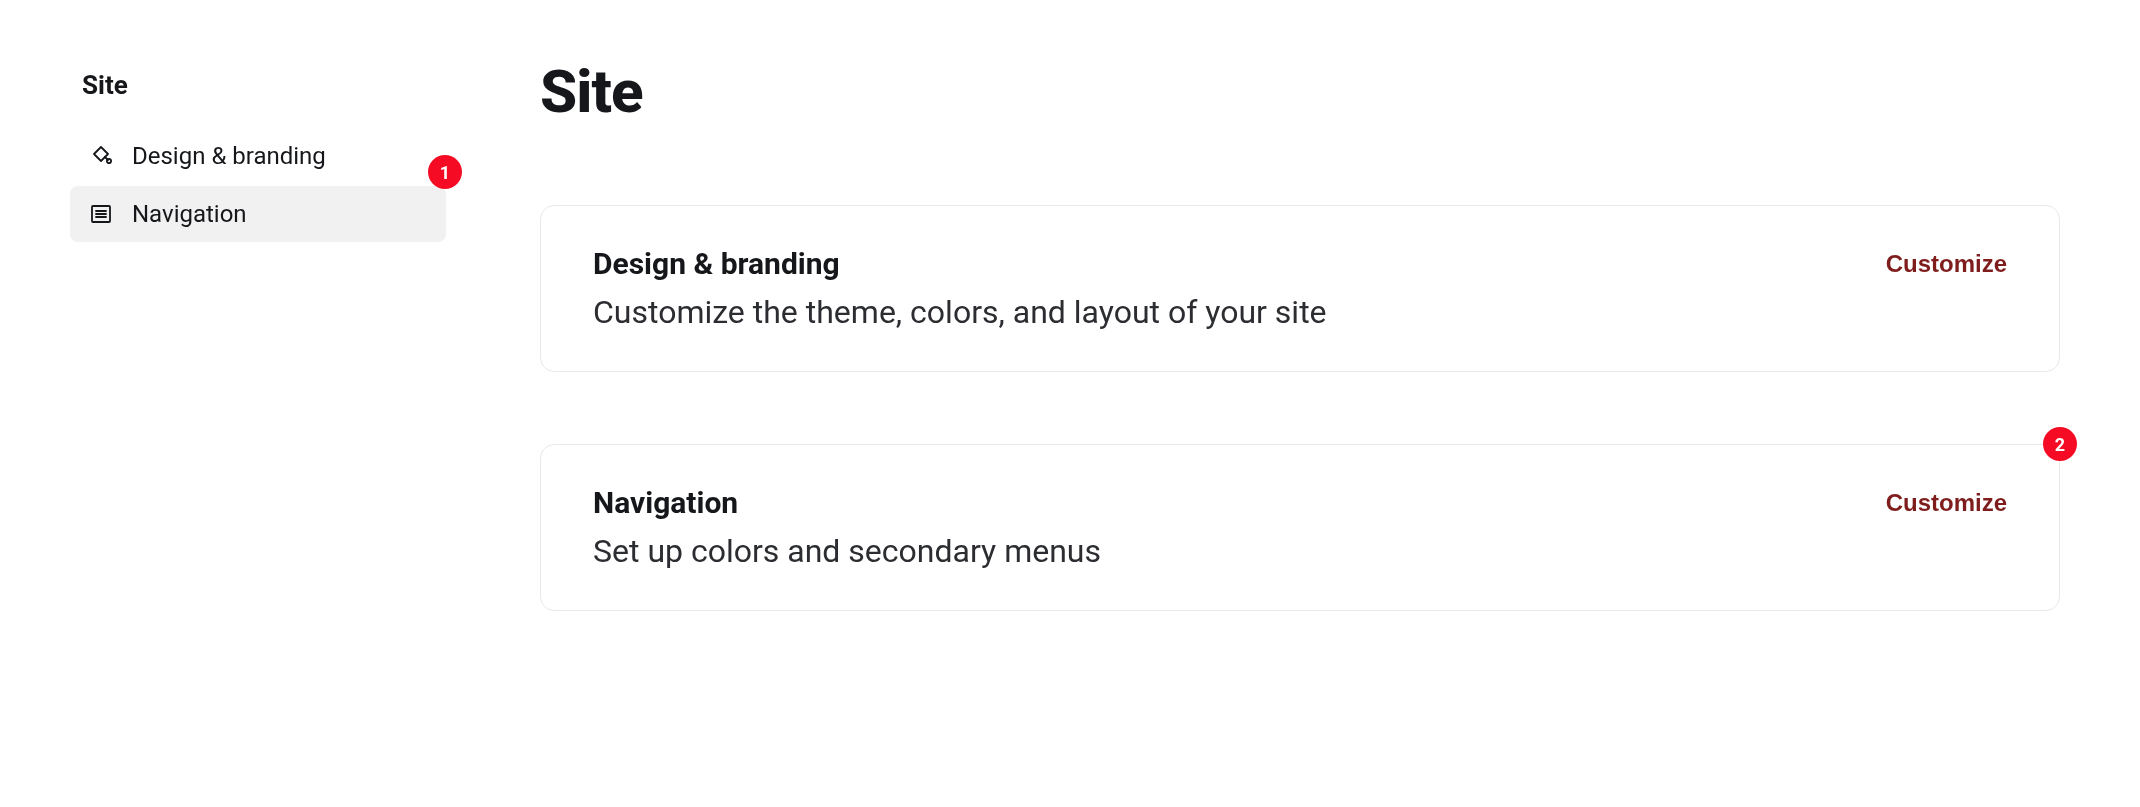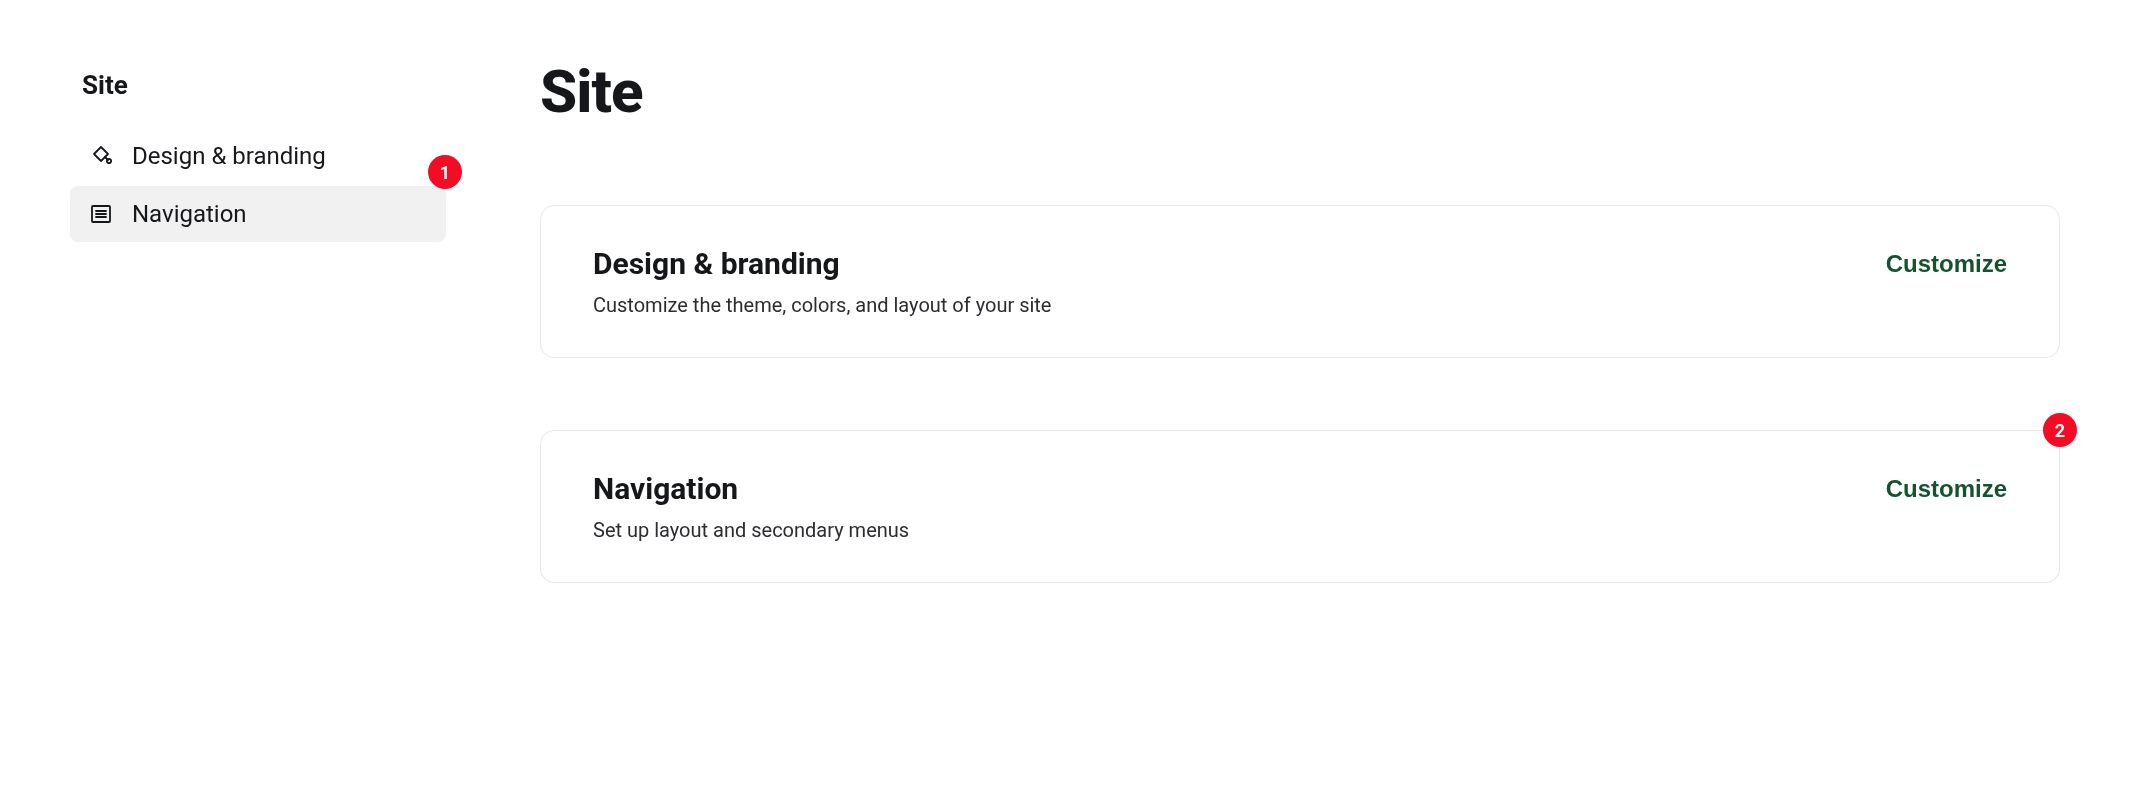--- a/index.html
+++ b/index.html
@@ -96,28 +96,28 @@
     }
     .card-left {
       flex: 1;
     }
     .card-title {
       font-size: 30px;
       font-weight: 700;
       margin-bottom: 12px;
     }
     .card-desc {
-      font-size: 20px;
+      font-size: 32px;
       color: #2b2d31;
       font-weight: 400;
     }
     .customize-btn {
       font-size: 24px;
       font-weight: 700;
-      color: #14532d;
+      color: #7f1d1d;
       cursor: pointer;
       background: none;
       border: none;
       padding-top: 4px;
       text-align: center;
     }
     .badge-2 {
       top: -18px;
       right: -18px;
     }
@@ -162,18 +162,18 @@
     <div class="card-left">
       <div class="card-title">Design &amp; branding</div>
       <div class="card-desc">Customize the theme, colors, and layout of your site</div>
     </div>
     <button class="customize-btn">Customize</button>
   </div>
 
   <div class="card">
     <div class="card-left">
       <div class="card-title">Navigation</div>
-      <div class="card-desc">Set up layout and secondary menus</div>
+      <div class="card-desc">Set up colors and secondary menus</div>
     </div>
     <button class="customize-btn">Customize</button>
     <div class="badge badge-2">2</div>
   </div>
 </div>
 
 </body></html>

